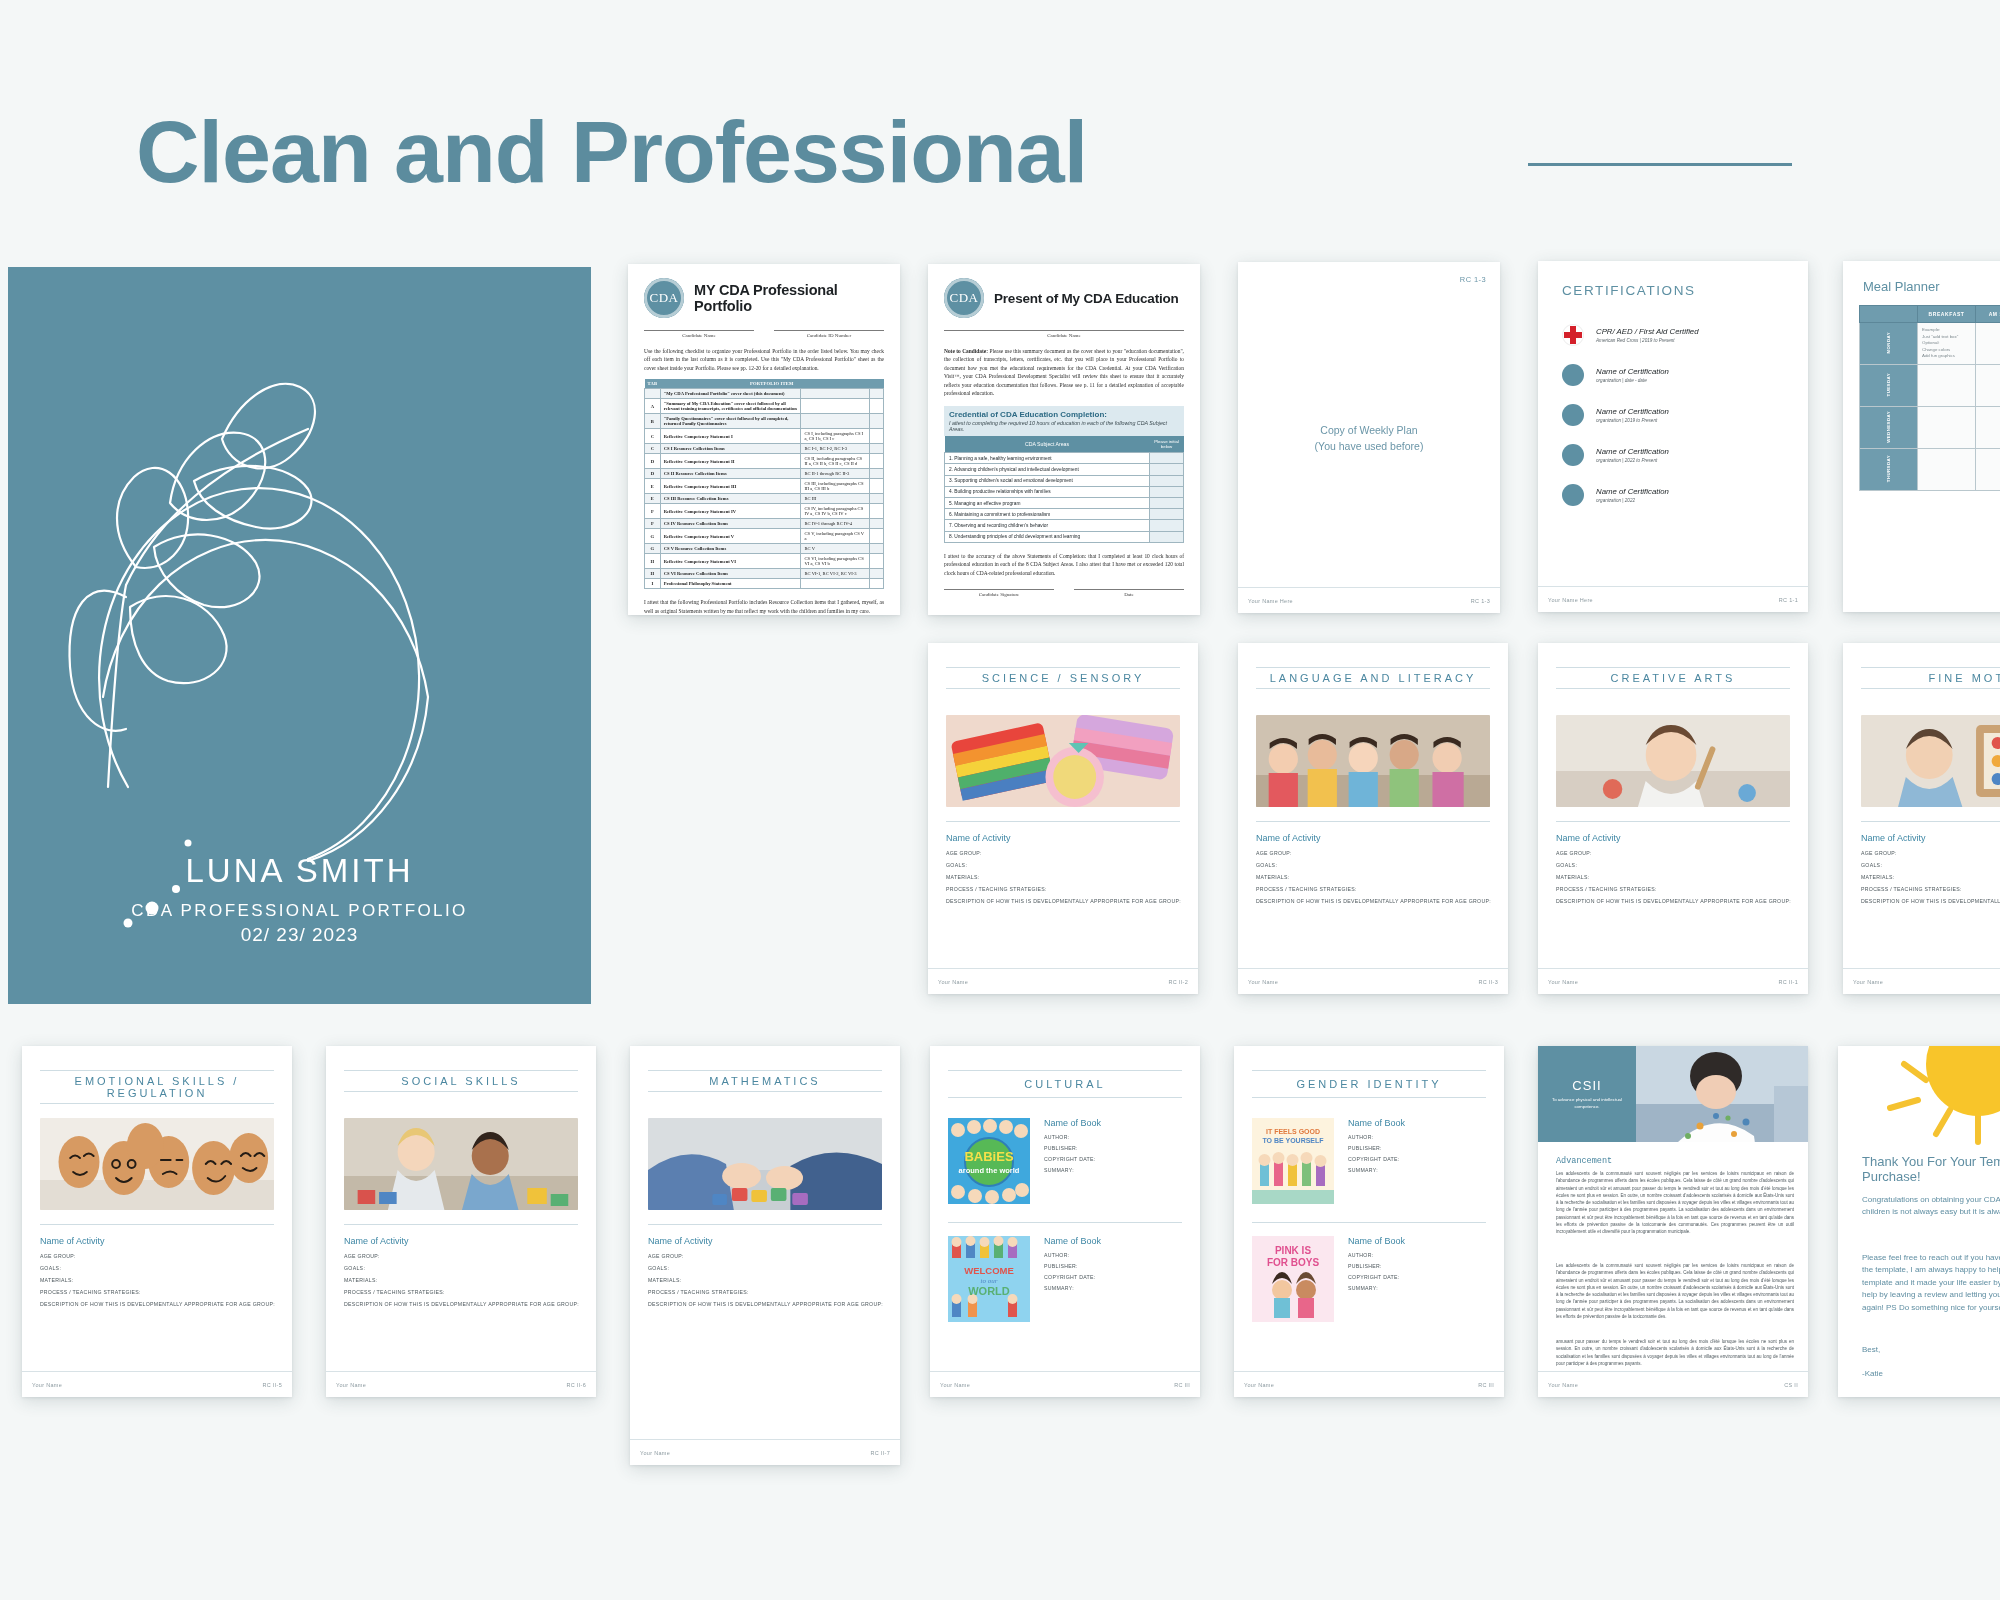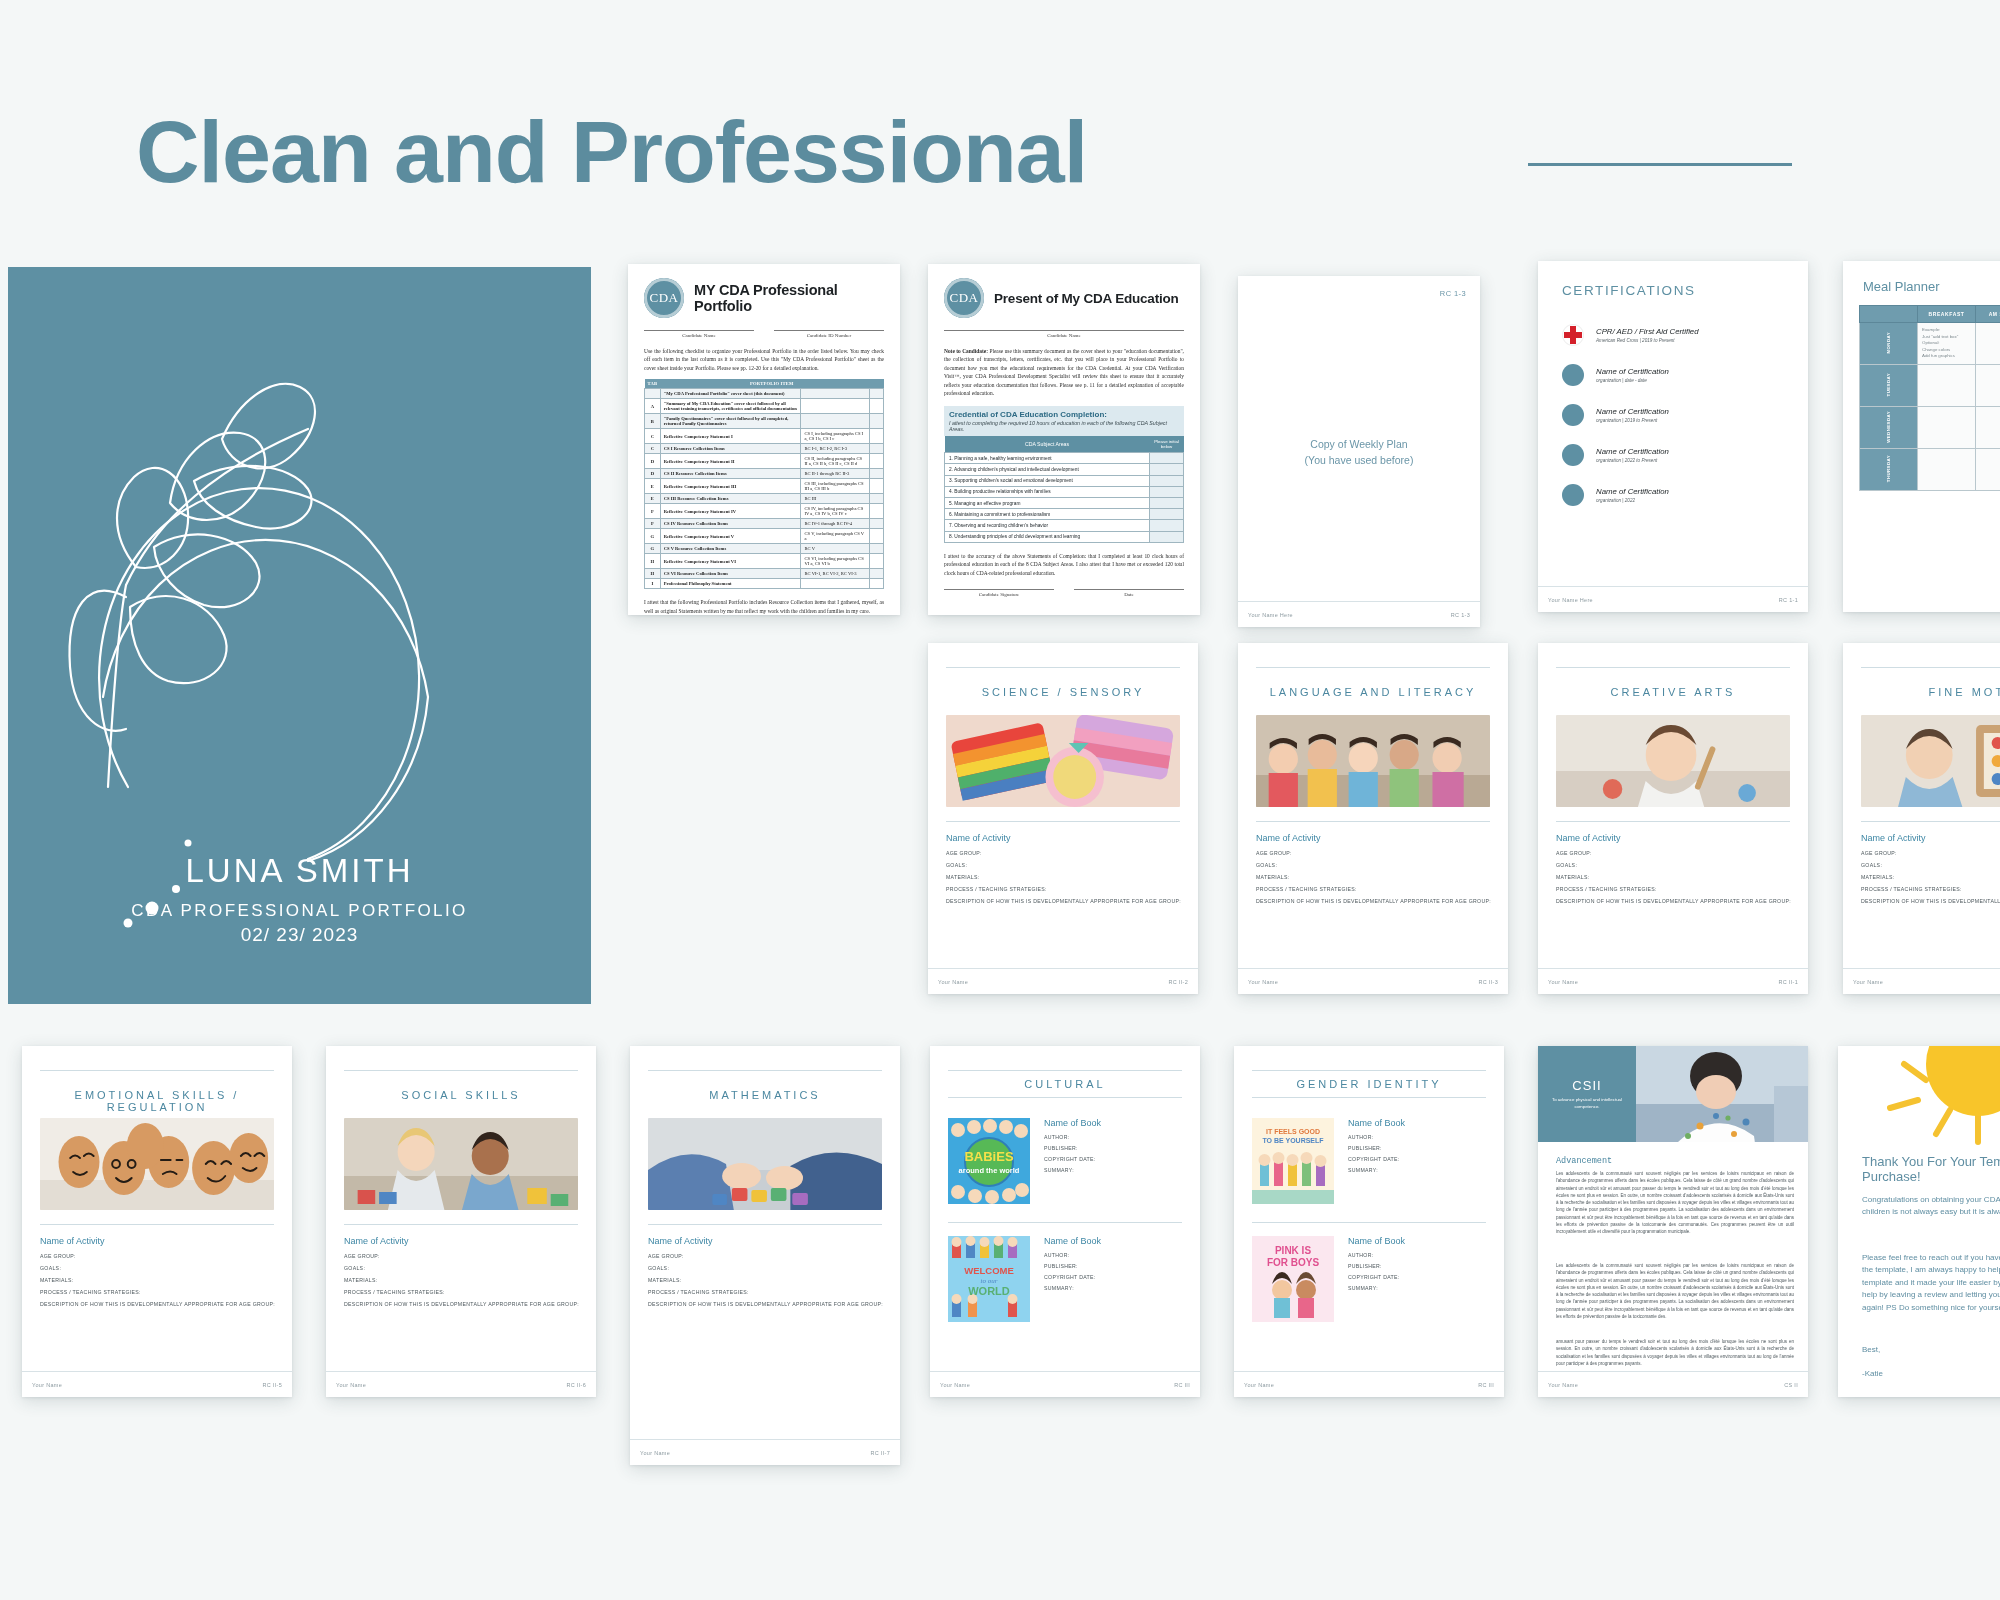--- a/index.html
+++ b/index.html
@@ -147,21 +147,21 @@
     background:#6f9cae; color:#fff; width:14px; font-size:4.4px; font-weight:bold;
     letter-spacing:.4px; text-align:center;
   }
   .mp-table td.day span { writing-mode:vertical-rl; transform:rotate(180deg); display:inline-block; }
   .mp-ex { font-size:4.4px; color:#7e8a8f; line-height:1.5; padding:3px 4px; }
 
   
   .act-head {
     position:absolute; left:18px; right:18px; top:24px;
     text-align:center; color:#4b87a0; font-size:11px; letter-spacing:3px;
-    padding:18px 0; border-top:1px solid #cfdde3; border-bottom:1px solid #cfdde3;
+    padding:4px 0; border-top:1px solid #cfdde3; border-bottom:1px solid #cfdde3;
   }
   .act-photo {
     position:absolute; left:18px; right:18px; top:72px; height:92px;
     border-radius:1px; overflow:hidden;
   }
   .act-photo svg { width:100%; height:100%; display:block; }
   .act-rule { position:absolute; left:18px; right:18px; top:178px; height:1px; background:#cfdde3; }
   .act-body { position:absolute; left:18px; right:14px; top:190px; }
   .act-name { color:#3d86a4; font-size:9px; margin-bottom:7px; }
   .act-field { font-size:5.2px; color:#4c575c; letter-spacing:.3px; margin-bottom:6px; }
@@ -437,21 +437,21 @@
           <div class="lbl">Candidate Signature</div>
         </div>
         <div class="sig">
           <div class="line"></div>
           <div class="lbl">Date</div>
         </div>
       </div>
     </div>
   </div>
 
-  <div class="card" style="left:1238px; top:276px; width:242px; height:351px;">
+  <div class="card" style="left:1238px; top:262px; width:262px; height:351px;">
     <div class="rc-tag">RC 1-3</div>
     <div class="center-note">
       <div>Copy of Weekly Plan</div>
       <div>(You have used before)</div>
     </div>
     <div class="footer-row">
       <span>Your Name Here</span>
       <span>RC 1-3</span>
     </div>
   </div>

